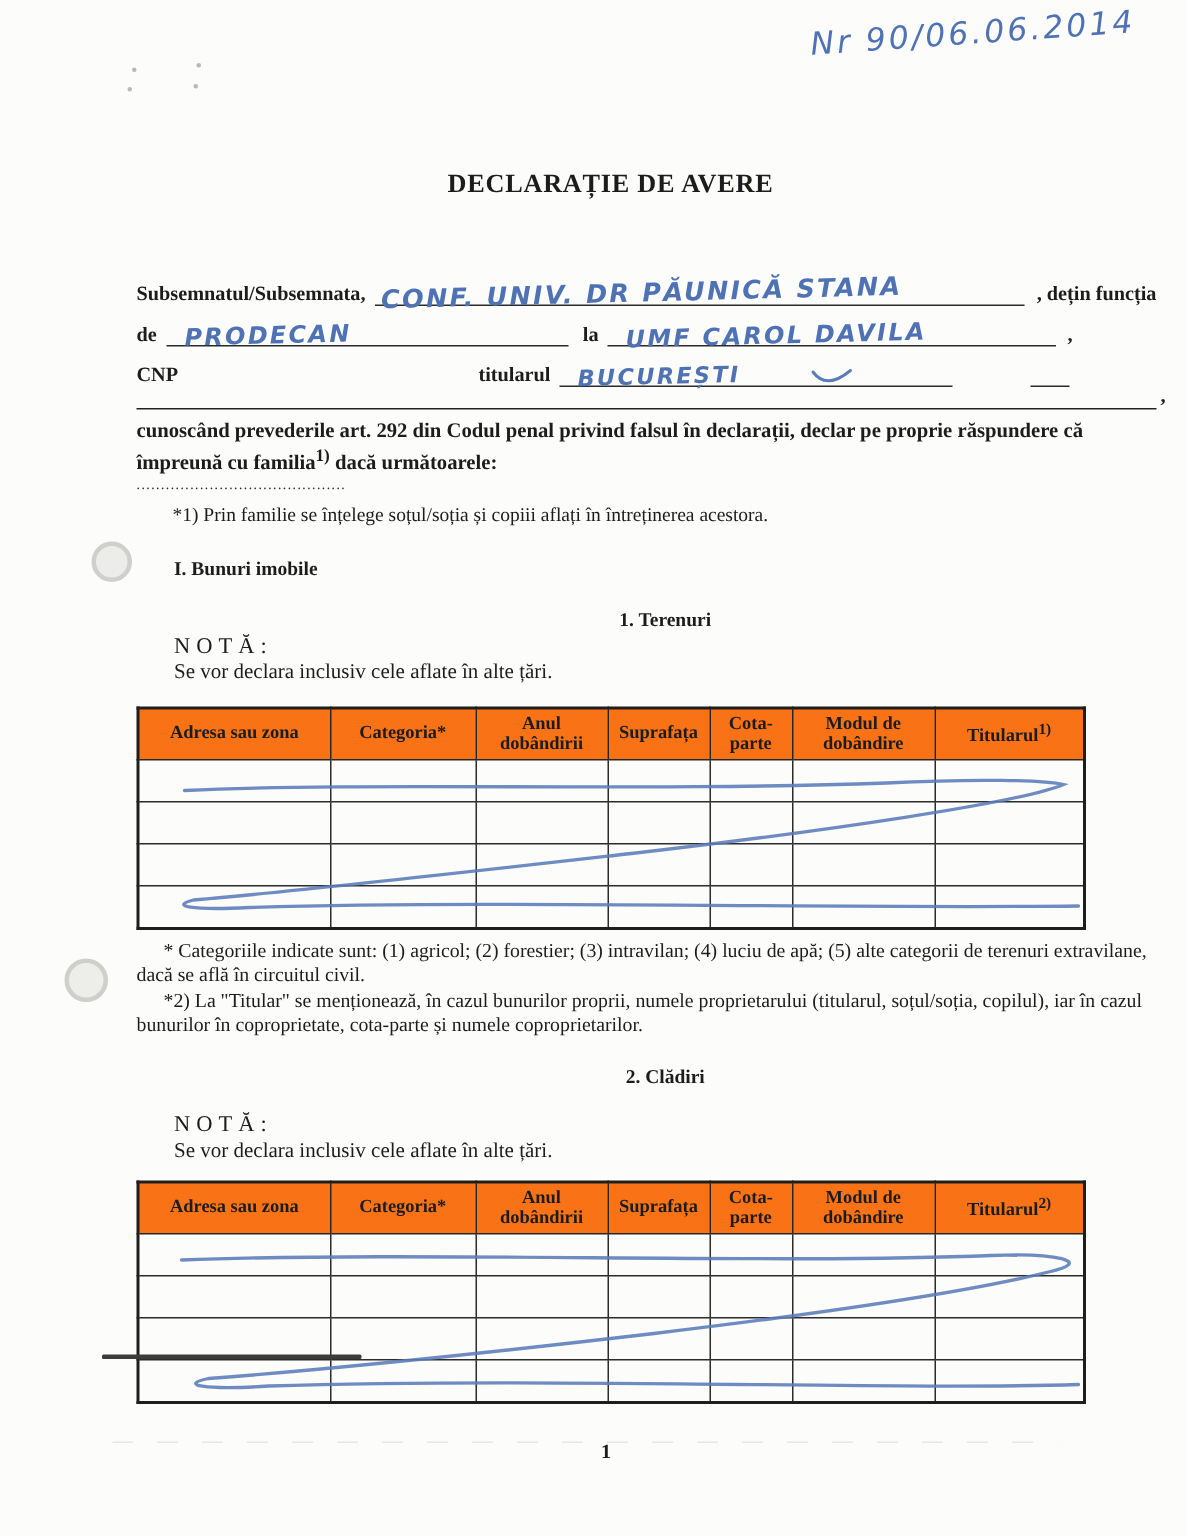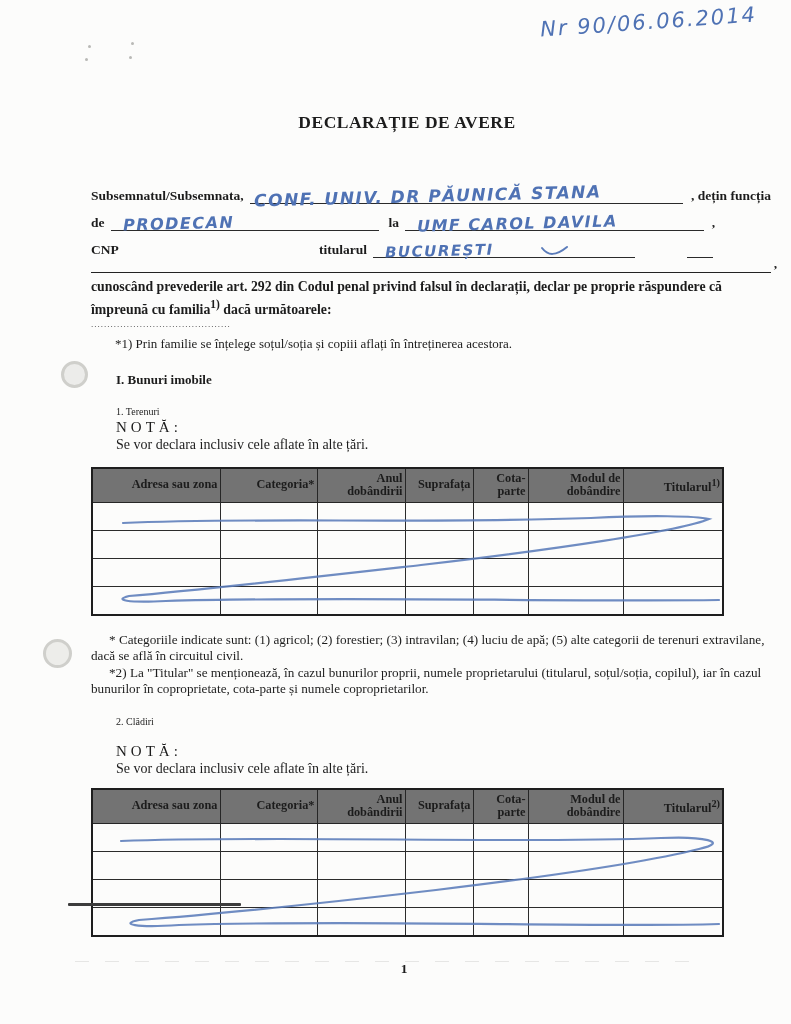--- a/index.html
+++ b/index.html
@@ -58,49 +58,49 @@
   .rule-line .comma{
     position:absolute;right:-6px;top:-4px;font-weight:bold;
   }
   .squiggle{position:absolute;left:540px;top:244px;}
   
   .intro-par{margin-top:6px;font-weight:bold;font-size:13.8px;line-height:16.5px;text-align:left;}
   .dotted{margin-top:1px;font-size:9px;letter-spacing:1px;color:#2a2a2a;}
   .footnote1{margin-top:7px;font-size:13px;text-indent:24px;}
   
   .h-main{margin:20px 0 0 25px;font-weight:bold;font-size:13px;}
-  .h-sub{margin:18px 0 0 25px;font-weight:normal;font-size:10px;}
+  .h-sub{margin:18px 0 0 25px;font-weight:bold;font-size:13px;text-align:center;}
   .nota{margin:2px 0 0 25px;font-size:15px;letter-spacing:4px;}
   .nota-text{margin:1px 0 0 25px;font-size:14px;}
   
   .table-wrap{position:relative;margin-top:14px;width:631px;}
   table.decl{
     width:631px;border-collapse:collapse;
     border:2px solid #1e1e1e;
     table-layout:fixed;
   }
   table.decl th{
-    background:#737373;
+    background:#f97316;
     border:1.5px solid #262626;
     font-size:12.3px;font-weight:bold;
     padding:3px 2px;line-height:13.5px;
-    vertical-align:middle;text-align:right;
+    vertical-align:middle;text-align:center;
   }
   table.decl td{
     border:1.5px solid #2b2b2b;
     height:25px;background:transparent;
   }
   .c1{width:128px}.c2{width:97px}.c3{width:88px}.c4{width:68px}
   .c5{width:55px}.c6{width:95px}.c7{width:100px}
   .strike-svg{
     position:absolute;left:0;top:37px;width:631px;height:108px;
     pointer-events:none;
   }
   
-  .foot-par{margin-top:16px;font-size:13.2px;line-height:16.5px;text-indent:18px;}
+  .foot-par{margin-top:6px;font-size:13.2px;line-height:16.5px;text-indent:18px;}
   .foot-par + .foot-par{margin-top:0;}
   
   .pageno{
     margin-top:24px;text-align:center;transform:translateX(-27px);
     font-weight:bold;font-size:13.5px;
   }
   
   .punch{
     position:absolute;border-radius:50%;
     background:#ececea;border:3px solid #cfcfcb;

